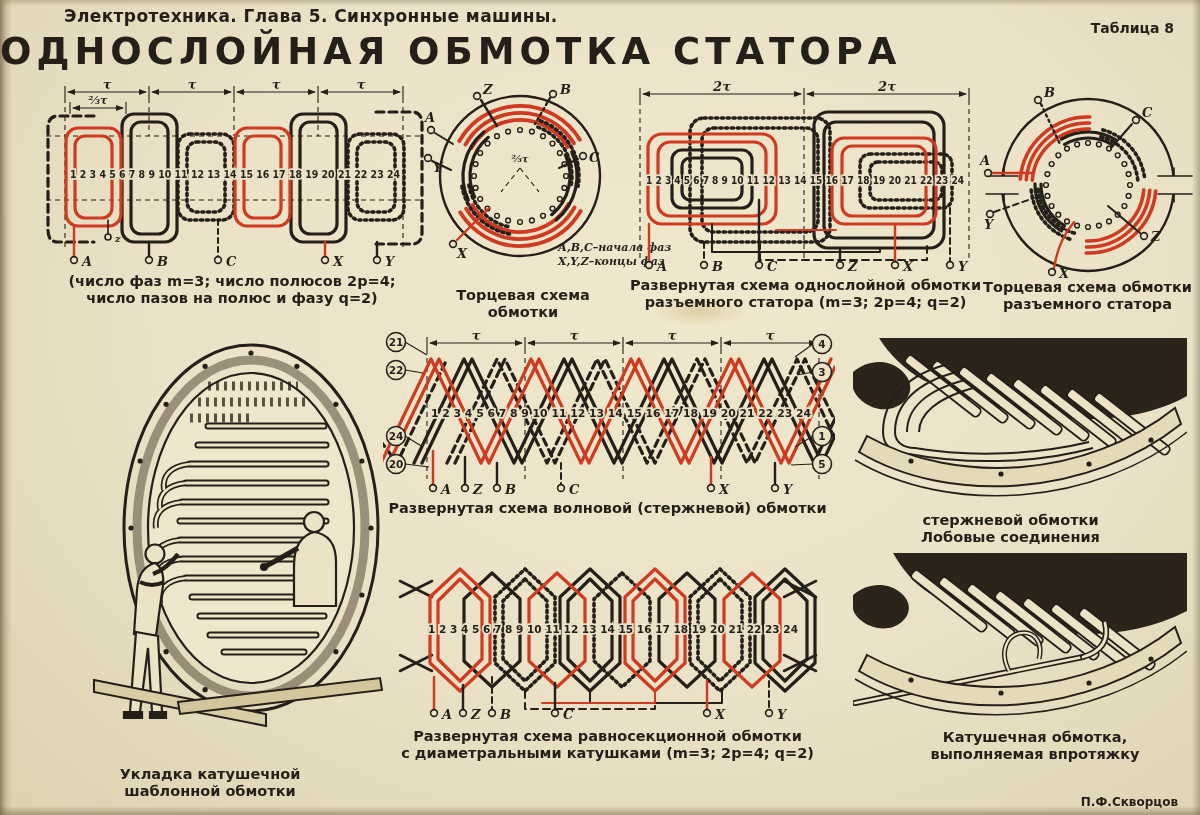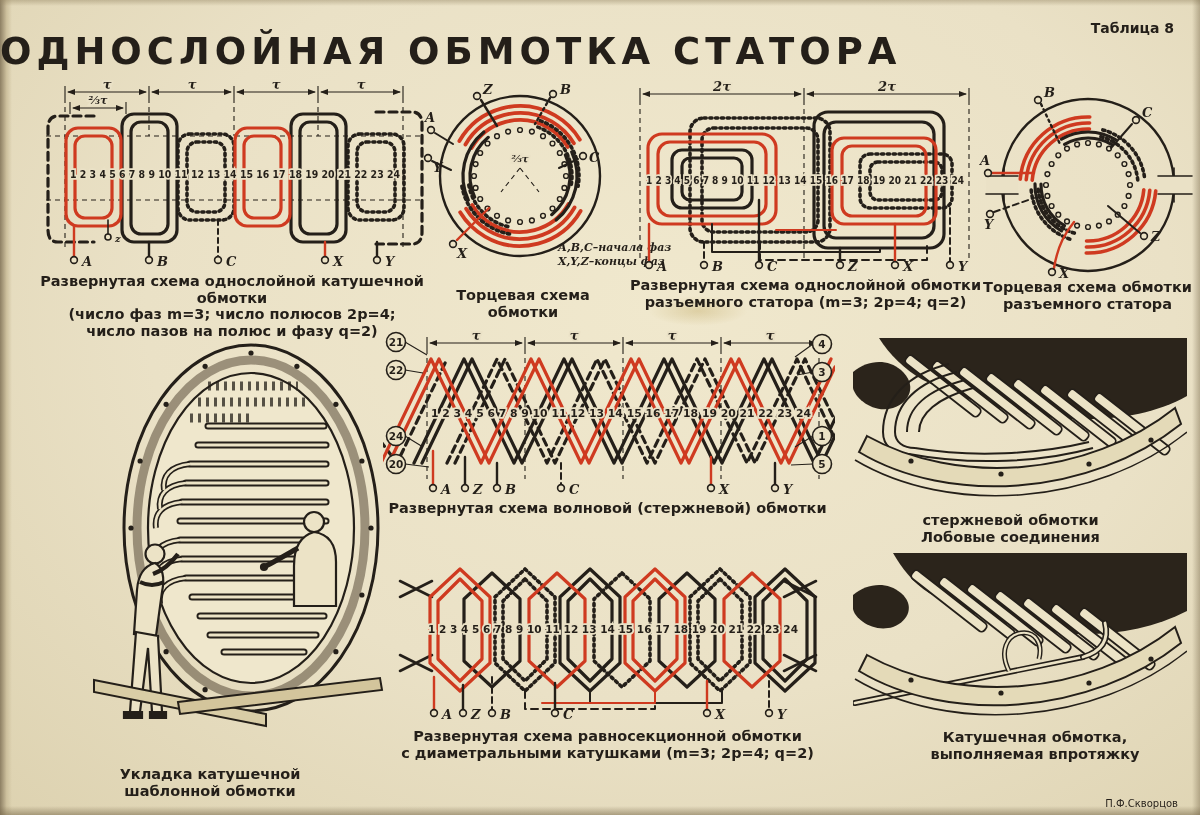--- a/index.html
+++ b/index.html
@@ -13,21 +13,21 @@
   .edge.t{left:0;top:0;width:100%;height:6px;background:linear-gradient(180deg,rgba(150,135,100,.45),rgba(0,0,0,0))}
   .edge.r{right:0;top:0;width:8px;height:100%;background:linear-gradient(270deg,rgba(120,105,75,.45),rgba(0,0,0,0))}
   .stain{position:absolute;left:648px;top:296px;width:100px;height:30px;border-radius:50%;
     background:radial-gradient(ellipse,rgba(175,145,60,.28),rgba(0,0,0,0) 70%)}
   .hdrL{position:absolute;left:64px;top:6px;font-size:17px;font-weight:bold;letter-spacing:.4px}
   .hdrR{position:absolute;right:26px;top:20px;font-size:14px;font-weight:bold}
   .title{position:absolute;left:0;top:30px;width:100%;text-align:left;font-size:37px;font-weight:bold;letter-spacing:5px}
   .abs{position:absolute}
   .cap{position:absolute;text-align:center;font-weight:bold;font-size:14.5px;line-height:1.14}
   .note{position:absolute;font-style:italic;font-weight:bold;font-size:11px;line-height:1.25;font-family:"DejaVu Serif",serif}
-  .sig{position:absolute;right:22px;bottom:6px;font-size:10px;font-weight:normal}
+  .sig{position:absolute;right:22px;bottom:6px;font-size:12px;font-weight:bold}
   
   svg{overflow:hidden}
   .k{stroke:#241f19;fill:none;stroke-width:3.2;stroke-linejoin:round;stroke-linecap:round}
   .r{stroke:#cf3a20;fill:none;stroke-width:3.2;stroke-linejoin:round;stroke-linecap:round}
   .dt{stroke-dasharray:2.2 3.6;stroke-width:3.6}
   .dsh{stroke-dasharray:8 5}
   .w16{stroke-width:1.6}.w2{stroke-width:2}.w24{stroke-width:2.4}
   .dim{stroke:#241f19;stroke-width:1.1;fill:none}
   .cst{stroke:#241f19;stroke-width:1.1;fill:none;stroke-dasharray:5 4}
   .tc{fill:#ece3c6;stroke:#241f19;stroke-width:1.6}
@@ -45,20 +45,21 @@
 </head>
 <body>
 
 <div class="page">
   <div class="edge l"></div>
   <div class="edge t"></div>
   <div class="edge b"></div>
   <div class="edge r"></div>
   <div class="stain"></div>
 
+  <div class="hdrL">Электротехника. Глава 5. Синхронные машины.</div>
   <div class="hdrR">Таблица 8</div>
   <div class="title">ОДНОСЛОЙНАЯ ОБМОТКА СТАТОРА</div>
 
   <svg class="abs" style="left:32px;top:78px" width="402" height="196" viewBox="0 0 402 196">
     <defs>
         <marker id="mA" markerWidth="8" markerHeight="8" refX="7" refY="3" orient="auto-start-reverse" markerUnits="userSpaceOnUse">
           <path d="M0,0 L8,3 L0,6 z" fill="#241f19"></path>
         </marker>
       </defs>
     <g class="dim">
@@ -110,21 +111,20 @@
         <circle class="tc" cx="345" cy="182" r="3.4"></circle>
     </g>
     <text class="term" x="50" y="188">A</text>
     <text class="term small" x="83" y="164">z</text>
     <text class="term" x="125" y="188">B</text>
     <text class="term" x="194" y="188">C</text>
     <text class="term" x="301" y="188">X</text>
     <text class="term" x="353" y="188">Y</text>
   </svg>
   <div class="cap" style="left:26px;top:273px;width:412px">
-    <div>Развернутая схема однослойной катушечной обмотки</div>
     <div>(число фаз m=3; число полюсов 2p=4;</div>
     <div>число пазов на полюс и фазу q=2)</div>
   </div>
 
   <svg class="abs" style="left:423px;top:82px" width="196" height="186" viewBox="0 0 196 186">
     <circle class="k w24" cx="97" cy="94" r="80"></circle>
     <g>
       <circle class="r" style="stroke-width:3.8" cx="97" cy="94" r="56" pathLength="100" stroke-dasharray="33 67" transform="rotate(-150 97 94)"></circle>
       <circle class="r" style="stroke-width:3.8" cx="97" cy="94" r="63" pathLength="100" stroke-dasharray="33 67" transform="rotate(-150 97 94)"></circle>
       <circle class="r" style="stroke-width:3.8" cx="97" cy="94" r="70" pathLength="100" stroke-dasharray="33 67" transform="rotate(-150 97 94)"></circle>

